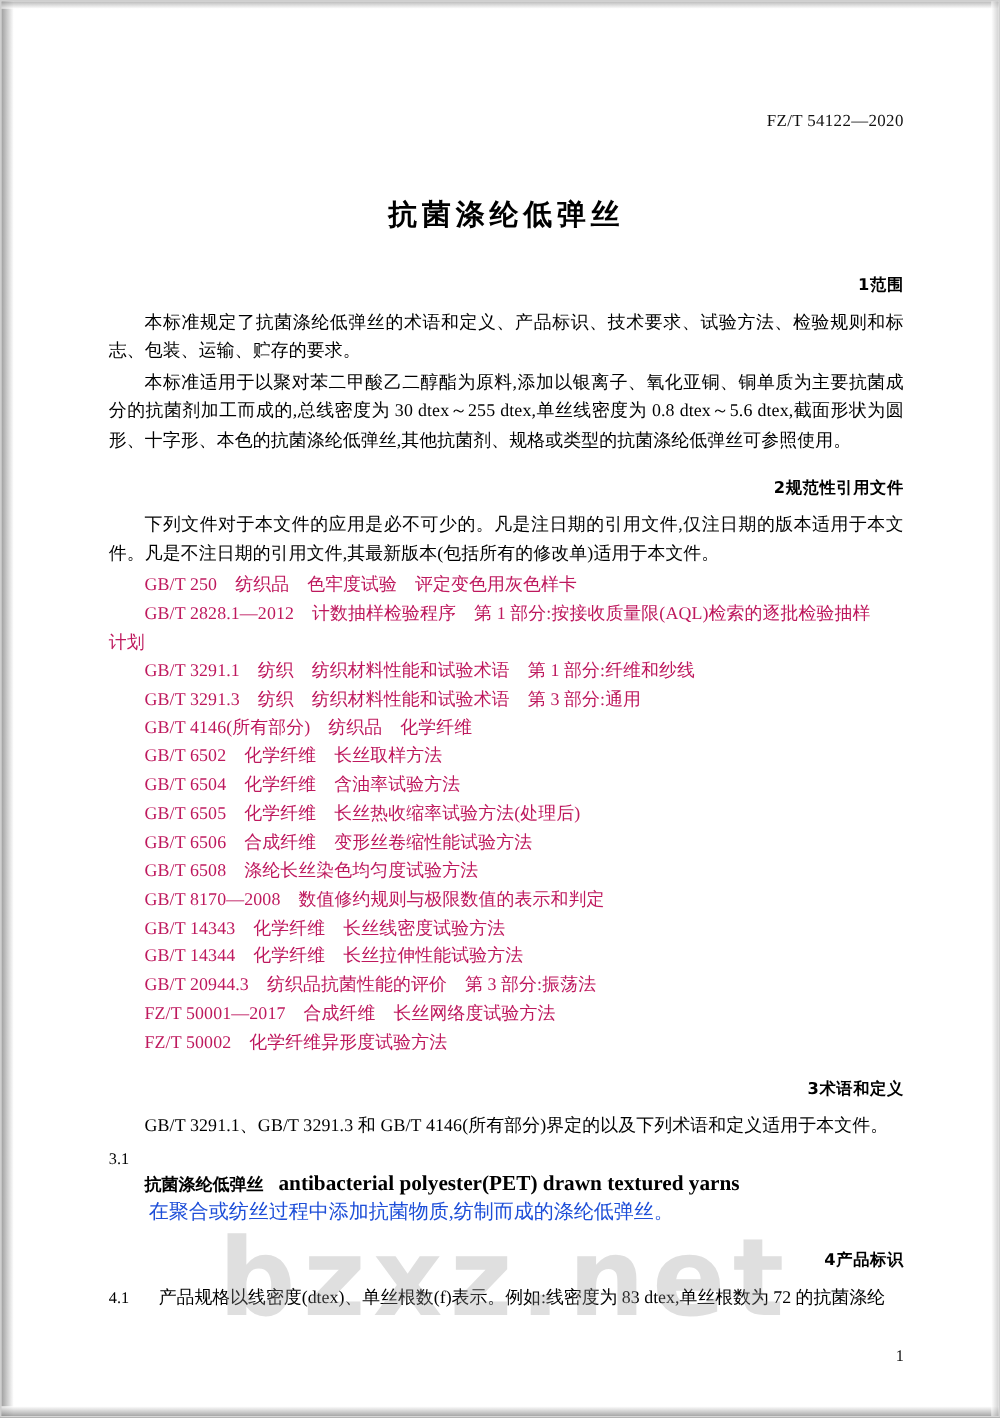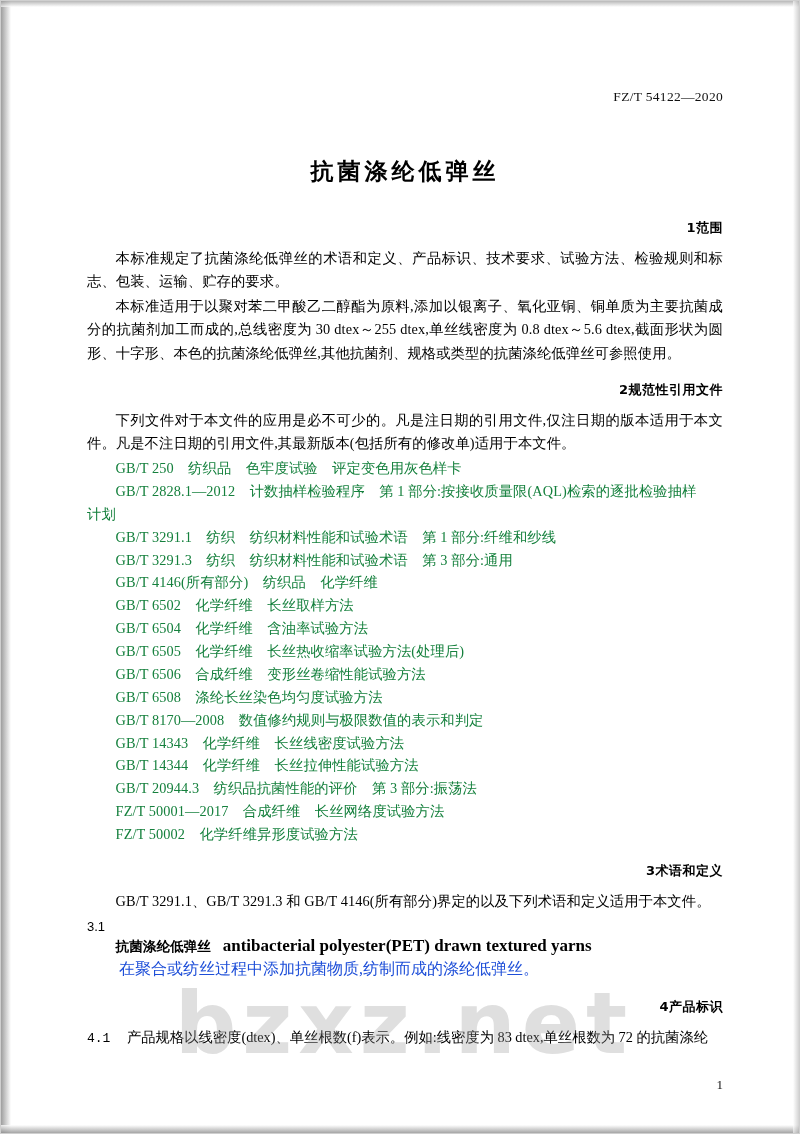--- a/index.html
+++ b/index.html
@@ -73,31 +73,31 @@
     line-height: 1.62;
     color: #000;
     text-align: justify;
     text-indent: 2em;
     margin: 0 0 2px 0;
     letter-spacing: 0.1px;
   }
   .ref-line {
     font-size: 14.3px;
     line-height: 1.60;
-    color: #15803d;
+    color: #be185d;
     margin: 0;
     padding-left: 2em;
     letter-spacing: 0.1px;
   }
   .ref-line.cont {
     padding-left: 0;
   }
   .sub-num {
     font-size: 13px;
-    font-family: Liberation Sans, sans-serif;
+    font-family: Liberation Serif, serif;
     color: #000;
     margin: 6px 0 0 0;
   }
   .term-line {
     font-size: 14.3px;
     margin: 2px 0 0 0;
     padding-left: 2em;
     color: #000;
   }
   .term-cn {
@@ -120,21 +120,21 @@
     color: #1d4ed8;
   }
   .clause {
     font-size: 14.3px;
     line-height: 1.62;
     color: #000;
     margin: 10px 0 0 0;
     text-align: justify;
   }
   .clause .cnum {
-    font-family: Liberation Mono, monospace;
+    font-family: Liberation Serif, serif;
     font-size: 13px;
     display: inline-block;
     width: 40px;
   }
   .page-num {
     position: absolute;
     right: 0;
     bottom: 42px;
     font-size: 13px;
     color: #111;

